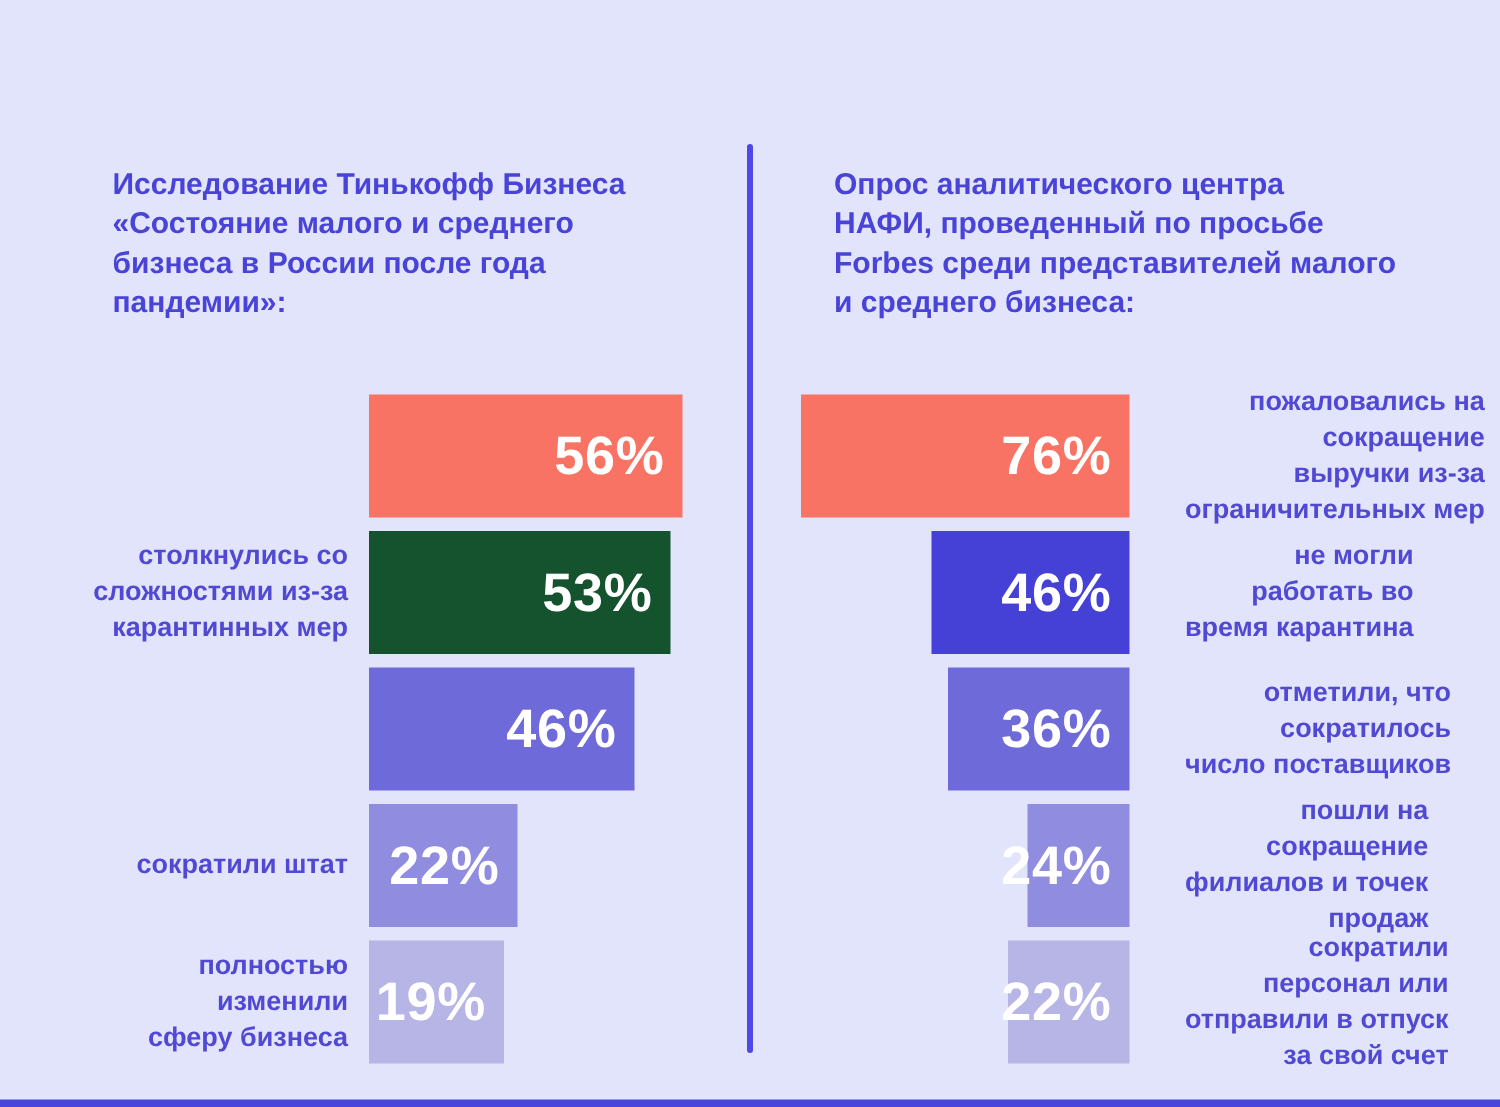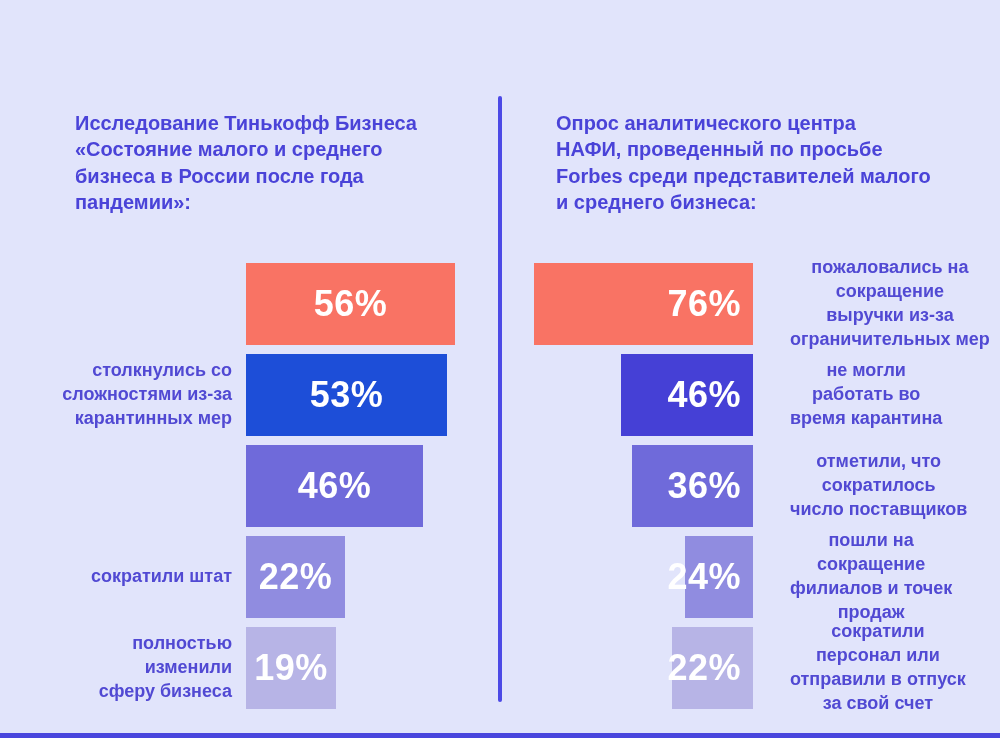--- a/index.html
+++ b/index.html
@@ -47,27 +47,27 @@
   .rows{position:absolute;top:263px;left:0;right:0;}
   .bar-row{position:relative;height:82px;margin-bottom:9px;}
   .bar-label{
     position:absolute;top:0;bottom:0;
     display:flex;align-items:center;
     color:var(--label-text-color);
     font-size:18px;font-weight:600;line-height:1.33;
     white-space:pre-line;
   }
   .panel.left .bar-label{left:28px;right:268px;justify-content:flex-end;text-align:right;}
-  .panel.right .bar-label{left:290px;right:4px;justify-content:flex-start;text-align:center;}
+  .panel.right .bar-label{left:290px;right:4px;justify-content:flex-start;text-align:right;}
   .bar-rect{
     position:absolute;top:0;height:82px;
     display:flex;align-items:center;
     padding:0 12px;
   }
-  .panel.left .bar-rect{left:246px;justify-content:center;}
+  .panel.left .bar-rect{left:246px;justify-content:flex-end;}
   .panel.right .bar-rect{right:247px;justify-content:flex-end;}
   .bar-value{
     color:var(--value-text-color);
     font-size:36px;font-weight:bold;letter-spacing:0.5px;
   }
 </style>
 </head>
 <body>
 
 <div class="canvas">
@@ -83,21 +83,21 @@
     <div class="rows">
         <div class="bar-row">
           <div class="bar-rect" style="width: 209px; background: rgb(249, 115, 100);">
             <span class="bar-value">56%</span>
           </div>
         </div>
         <div class="bar-row">
           <div class="bar-label">столкнулись со
 сложностями из-за
 карантинных мер</div>
-          <div class="bar-rect" style="width: 201px; background: #1d4ed8;">
+          <div class="bar-rect" style="width: 201px; background: #14532d;">
             <span class="bar-value">53%</span>
           </div>
         </div>
         <div class="bar-row">
           <div class="bar-rect" style="width: 177px; background: rgb(111, 106, 218);">
             <span class="bar-value">46%</span>
           </div>
         </div>
         <div class="bar-row">
           <div class="bar-label">сократили штат</div>

